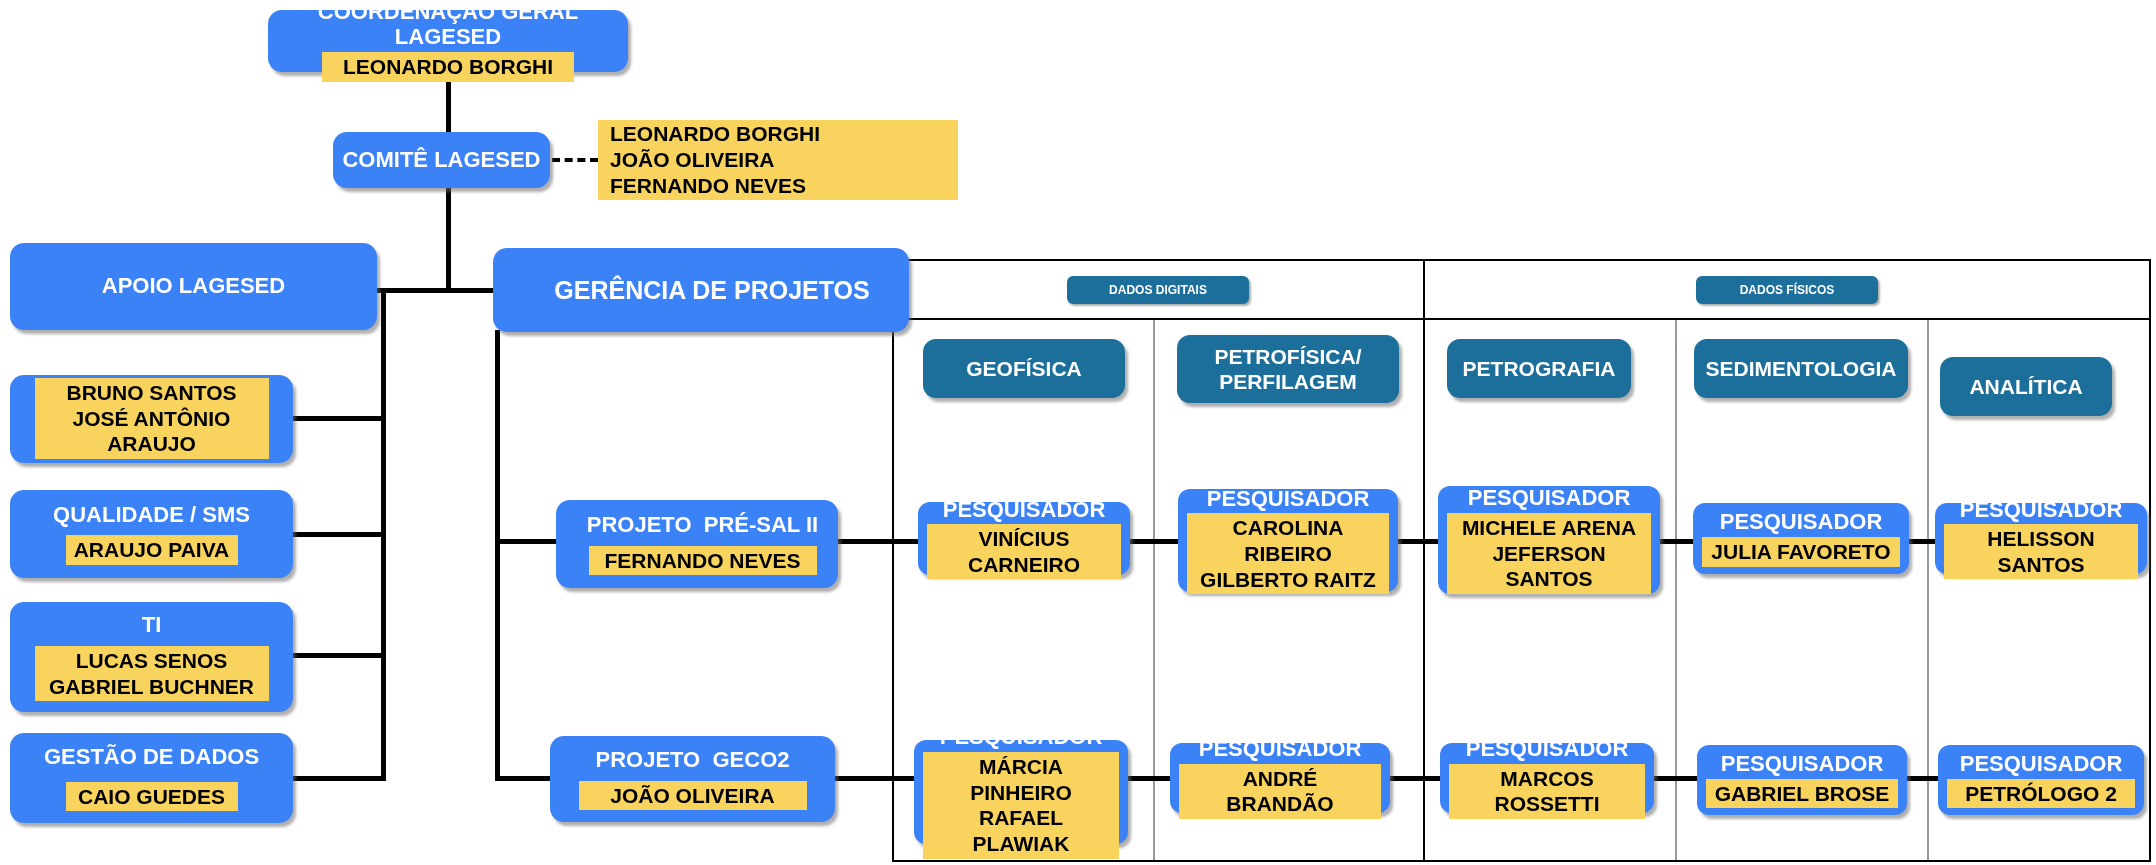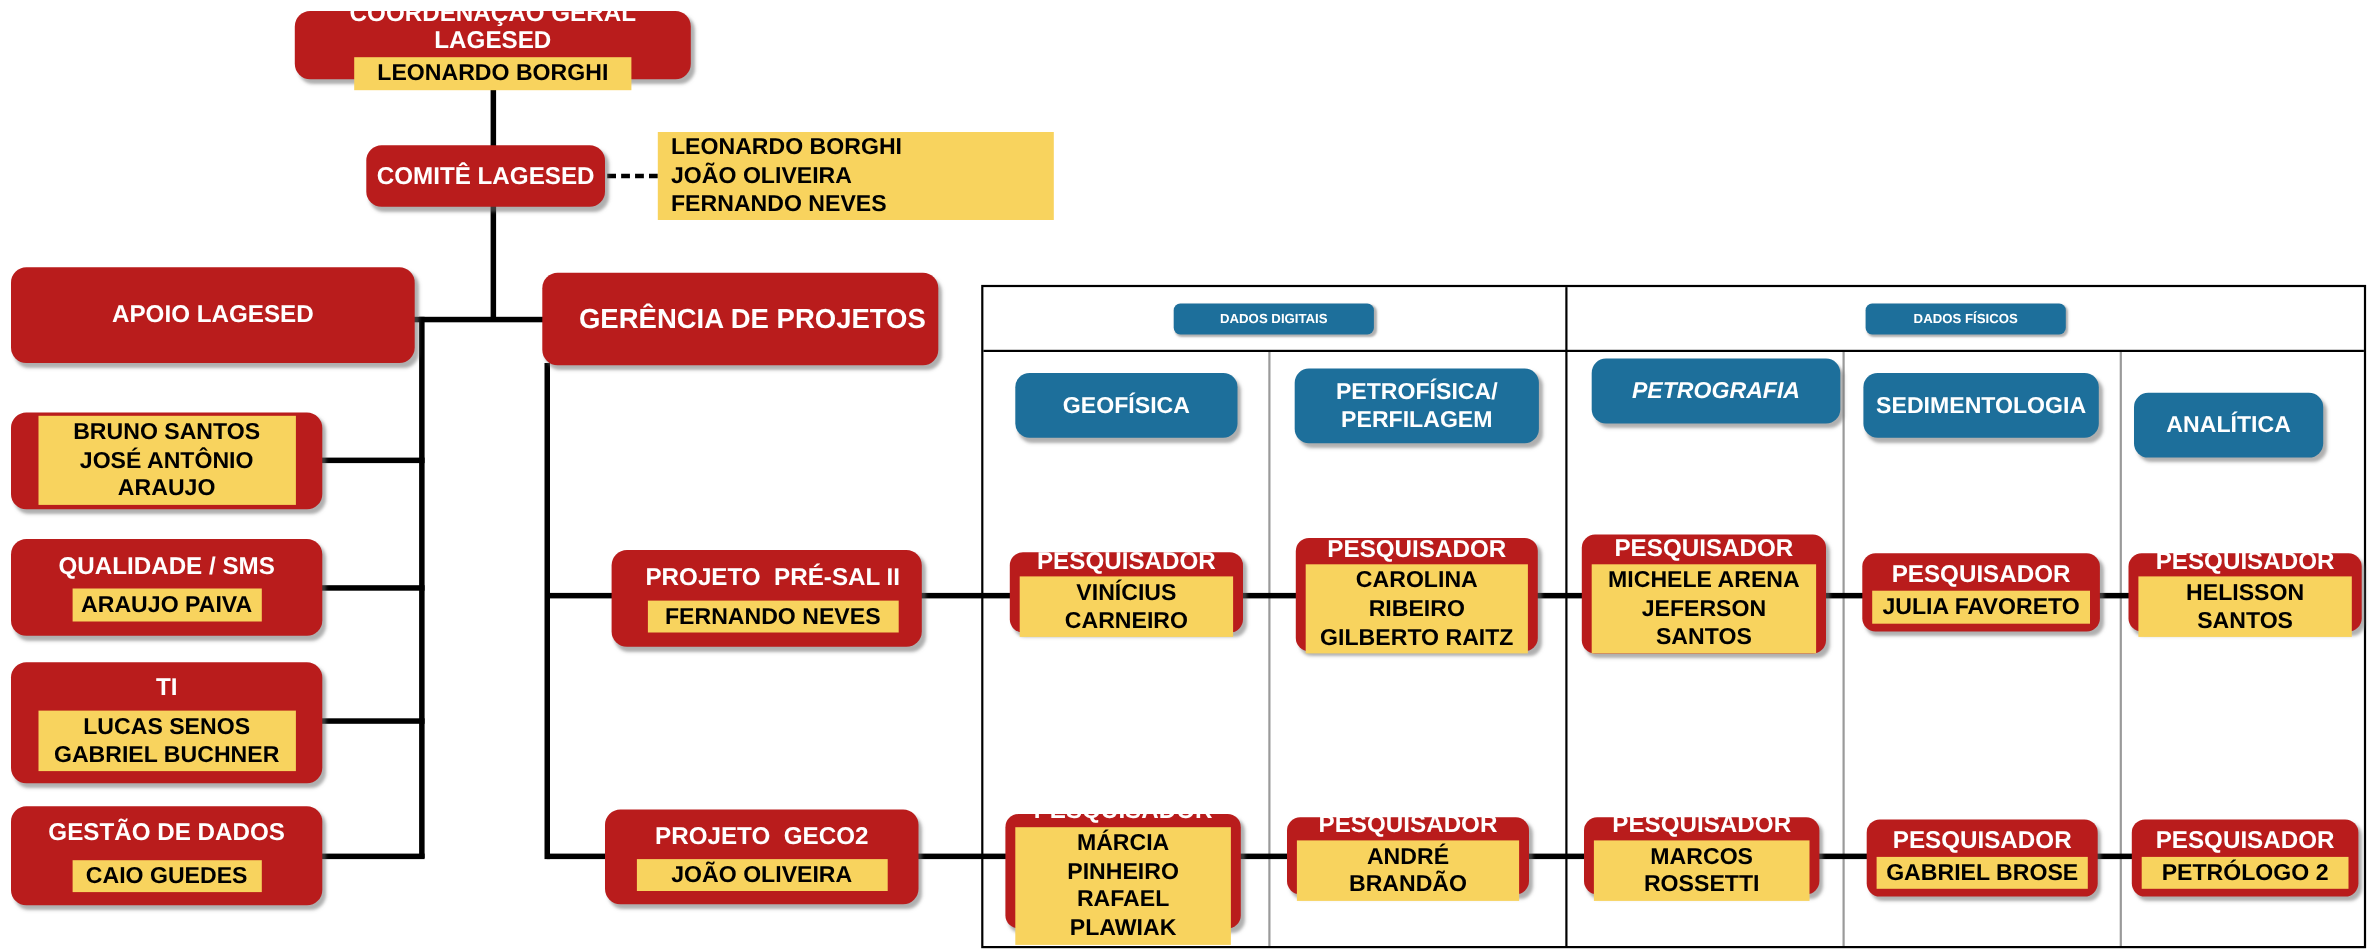--- a/index.html
+++ b/index.html
@@ -10,21 +10,21 @@
     height: 865px;
     background: #ffffff;
     overflow: hidden;
   }
   
   .vline, .hline { position: absolute; background: #000; z-index: 1; }
   .dashline { position: absolute; border-top: 4px dashed #000; z-index: 1; }
   
   .node {
     position: absolute;
-    background: #b91c1c;
+    background: #3b82f6;
     border-radius: 14px;
     box-shadow: 3px 4px 3px rgba(110,110,110,0.55);
     display: flex;
     flex-direction: column;
     align-items: center;
     justify-content: center;
     gap: 7px;
     z-index: 2;
     padding: 4px 6px;
   }
@@ -129,21 +129,21 @@
     <div class="vdiv-gray" style="left:259px;"></div>
     <div class="vdiv-gray" style="left:781px;"></div>
     <div class="vdiv-gray" style="left:1033px;"></div>
     <div class="chip" style="left:173px; top:15px; width:182px; height:28px;">DADOS DIGITAIS</div>
     <div class="chip" style="left:802px; top:15px; width:182px; height:28px;">DADOS FÍSICOS</div>
   </div>
 
   <div class="subhead" style="left:923px;  top:339px; width:202px; height:59px;">GEOFÍSICA</div>
   <div class="subhead" style="left:1177px; top:335px; width:222px; height:68px;">PETROFÍSICA/
 PERFILAGEM</div>
-  <div class="subhead" style="left:1447px; top:326px; width:226px; height:59px;font-style:italic;">PETROGRAFIA</div>
+  <div class="subhead" style="left:1447px; top:339px; width:184px; height:59px;">PETROGRAFIA</div>
   <div class="subhead" style="left:1694px; top:339px; width:214px; height:59px;">SEDIMENTOLOGIA</div>
   <div class="subhead" style="left:1940px; top:357px; width:172px; height:59px;">ANALÍTICA</div>
 
   <div class="node" style="left:268px; top:10px; width:360px; height:62px; gap:3px;">
     <div class="t">COORDENAÇÃO GERAL LAGESED</div>
     <div class="y" style="width:252px;">LEONARDO BORGHI</div>
   </div>
 
   <div class="node" style="left:333px; top:132px; width:217px; height:56px;">
     <div class="t">COMITÊ LAGESED</div>
@@ -172,21 +172,21 @@
     <div class="t">TI</div>
     <div class="y" style="width:234px;">LUCAS SENOS
 GABRIEL BUCHNER</div>
   </div>
 
   <div class="node" style="left:10px; top:733px; width:283px; height:90px; gap:12px;">
     <div class="t">GESTÃO DE DADOS</div>
     <div class="y" style="width:172px;">CAIO GUEDES</div>
   </div>
 
-  <div class="node" style="left:493px; top:248px; width:360px; height:84px;padding-left:28px;">
+  <div class="node" style="left:493px; top:248px; width:416px; height:84px;padding-left:28px;">
     <div class="t" style="font-size:25px;">GERÊNCIA DE PROJETOS</div>
   </div>
 
   <div class="node" style="left:556px; top:500px; width:282px; height:88px; gap:8px;padding-left:17px;">
     <div class="t">PROJETO  PRÉ-SAL II</div>
     <div class="y" style="width:228px;">FERNANDO NEVES</div>
   </div>
 
   <div class="node" style="left:550px; top:736px; width:285px; height:86px; gap:8px;">
     <div class="t">PROJETO  GECO2</div>

